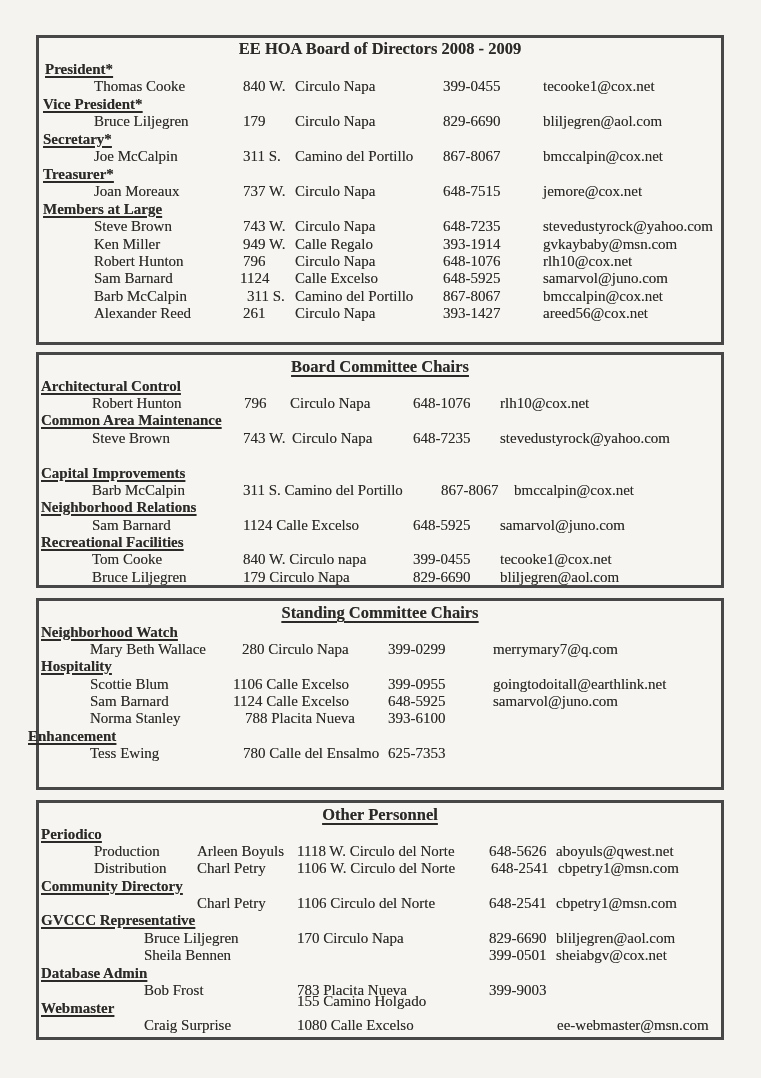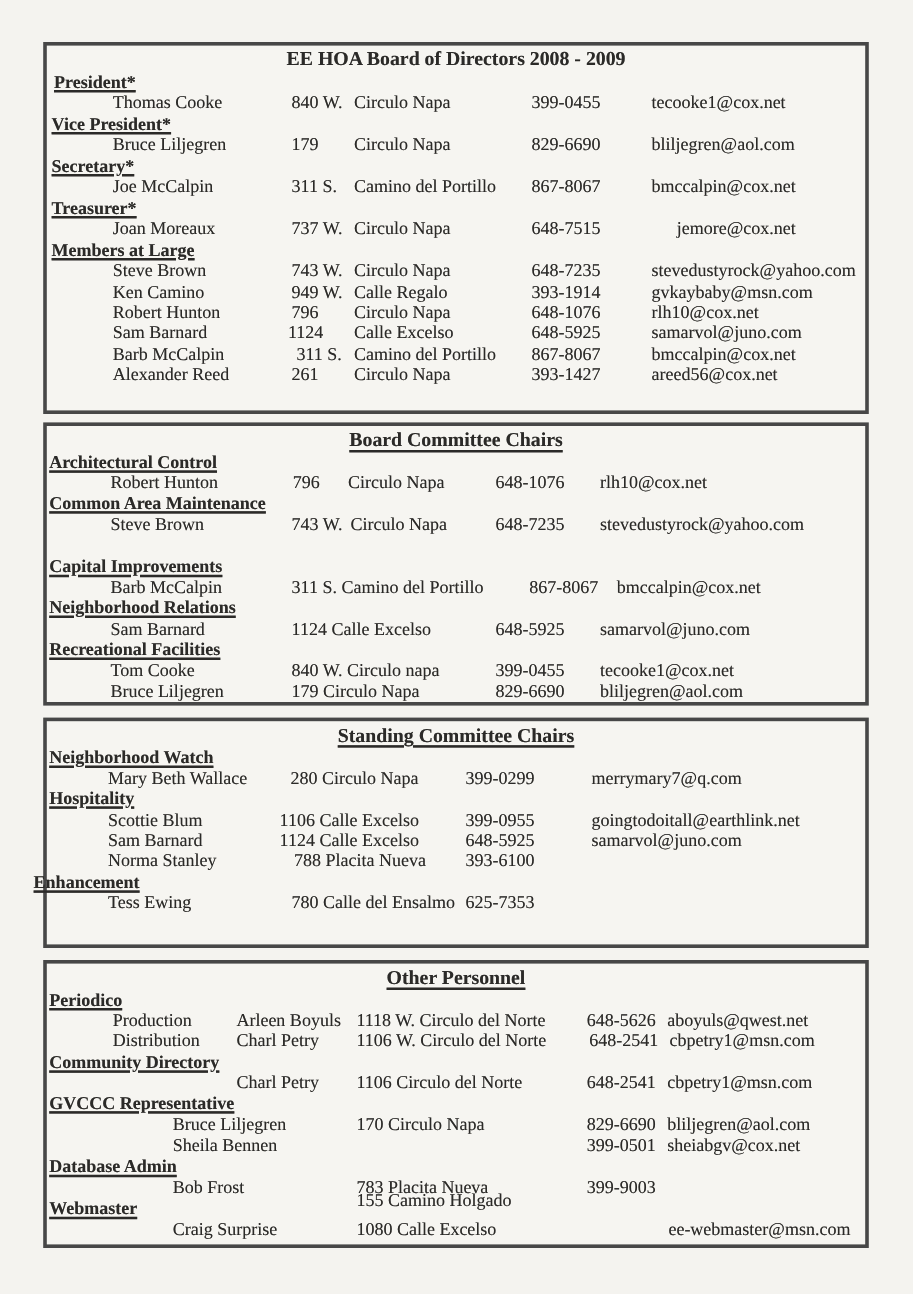--- a/index.html
+++ b/index.html
@@ -73,28 +73,28 @@
     <span class="cell name" style="left: 94px; top: 148px;">Joe McCalpin</span>
     <span class="cell addr" style="left: 243px; top: 148px;">311 S.</span>
     <span class="cell street" style="left: 295px; top: 148px;">Camino del Portillo</span>
     <span class="cell phone" style="left: 443px; top: 148px;">867-8067</span>
     <span class="cell email" style="left: 543px; top: 148px;">bmccalpin@cox.net</span>
     <span class="cell heading" style="left: 43px; top: 166px;">Treasurer*</span>
     <span class="cell name" style="left: 94px; top: 183px;">Joan Moreaux</span>
     <span class="cell addr" style="left: 243px; top: 183px;">737 W.</span>
     <span class="cell street" style="left: 295px; top: 183px;">Circulo Napa</span>
     <span class="cell phone" style="left: 443px; top: 183px;">648-7515</span>
-    <span class="cell email" style="left: 564px; top: 183px;">jemore@cox.net</span>
+    <span class="cell email" style="left: 543px; top: 183px;">jemore@cox.net</span>
     <span class="cell heading" style="left: 43px; top: 201px;">Members at Large</span>
     <span class="cell name" style="left: 94px; top: 218px;">Steve Brown</span>
     <span class="cell addr" style="left: 243px; top: 218px;">743 W.</span>
     <span class="cell street" style="left: 295px; top: 218px;">Circulo Napa</span>
     <span class="cell phone" style="left: 443px; top: 218px;">648-7235</span>
     <span class="cell email" style="left: 543px; top: 218px;">stevedustyrock@yahoo.com</span>
-    <span class="cell name" style="left: 94px; top: 236px;">Ken Camino</span>
+    <span class="cell name" style="left: 94px; top: 236px;">Ken Miller</span>
     <span class="cell addr" style="left: 243px; top: 236px;">949 W.</span>
     <span class="cell street" style="left: 295px; top: 236px;">Calle Regalo</span>
     <span class="cell phone" style="left: 443px; top: 236px;">393-1914</span>
     <span class="cell email" style="left: 543px; top: 236px;">gvkaybaby@msn.com</span>
     <span class="cell name" style="left: 94px; top: 253px;">Robert Hunton</span>
     <span class="cell addr" style="left: 243px; top: 253px;">796</span>
     <span class="cell street" style="left: 295px; top: 253px;">Circulo Napa</span>
     <span class="cell phone" style="left: 443px; top: 253px;">648-1076</span>
     <span class="cell email" style="left: 543px; top: 253px;">rlh10@cox.net</span>
     <span class="cell addr" style="left: 240px; top: 270px;">1124</span>

